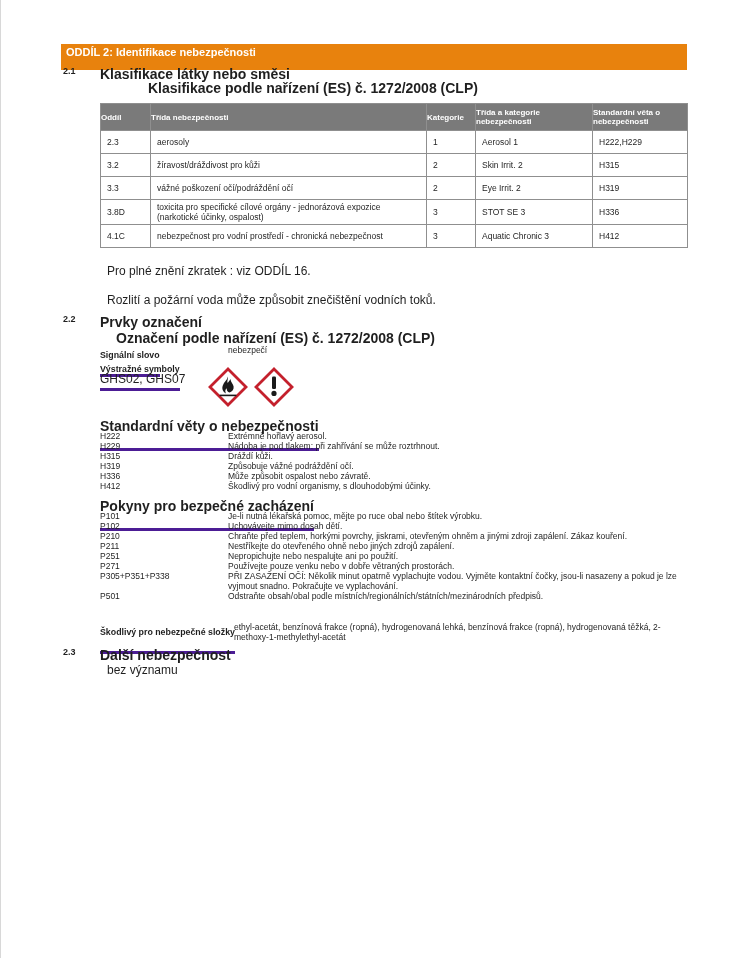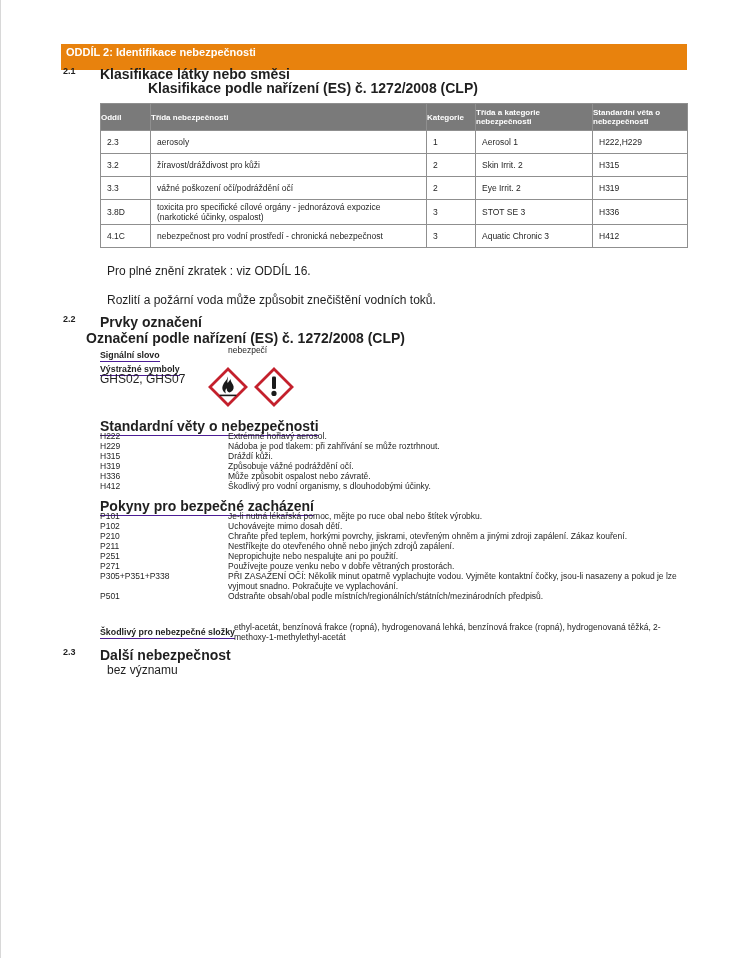--- a/index.html
+++ b/index.html
@@ -16,21 +16,21 @@
   .abs { position: absolute; }
   .banner {
     left: 60px; top: 44px; width: 626px; height: 26px;
     background: #e8820d; color: #fff;
     font-size: 11px; font-weight: bold; line-height: 17px;
     padding-left: 5px; box-sizing: border-box;
   }
   .secnum { font-size: 9px; font-weight: bold; }
   .h-bold { font-size: 14px; font-weight: bold; }
   .body-txt { font-size: 12px; line-height: 10px; }
-  .ul { border-bottom: 1px solid #4c1d95; padding-bottom: 1px; display: inline-block; }
+  .ul { border-bottom: 3px solid #4c1d95; padding-bottom: 14px; display: inline-block; }
 
   table.hz {
     border-collapse: collapse; table-layout: fixed; width: 587px;
     font-size: 8.5px;
   }
   table.hz th {
     background: #7a7a7a; color: #fff;
     font-size: 8px; font-weight: bold; line-height: 9px;
     text-align: left; padding: 4px 0;
     border: 1px solid #8f8f8f; vertical-align: middle;
@@ -114,21 +114,21 @@
           </tr>
         </tbody>
     </table>
   </div>
 
   <div class="abs body-txt" style="left:106px; top:266px;">Pro plné znění zkratek : viz ODDÍL 16.</div>
   <div class="abs body-txt" style="left:106px; top:295px;">Rozlití a požární voda může způsobit znečištění vodních toků.</div>
 
   <div class="abs secnum" style="left:62px; top:314px;">2.2</div>
   <div class="abs h-bold" style="left:99px; top:314px;">Prvky označení</div>
-  <div class="abs h-bold" style="left:85px; top:330px;">Označení podle nařízení (ES) č. 1272/2008 (CLP)</div>
+  <div class="abs h-bold" style="left:115px; top:330px;">Označení podle nařízení (ES) č. 1272/2008 (CLP)</div>
 
   <div class="abs" style="left:99px; top:344px;">
     <span class="h-bold ul" style="font-size:8.8px;">Signální slovo</span>
   </div>
   <div class="abs lv-value" style="left:227px; top:345px;">nebezpečí</div>
 
   <div class="abs" style="left:99px; top:358px;">
     <span class="h-bold ul" style="font-size:8.8px;">Výstražné symboly</span>
   </div>
   <div class="abs body-txt" style="left:99px; top:374px;">GHS02, GHS07</div>

